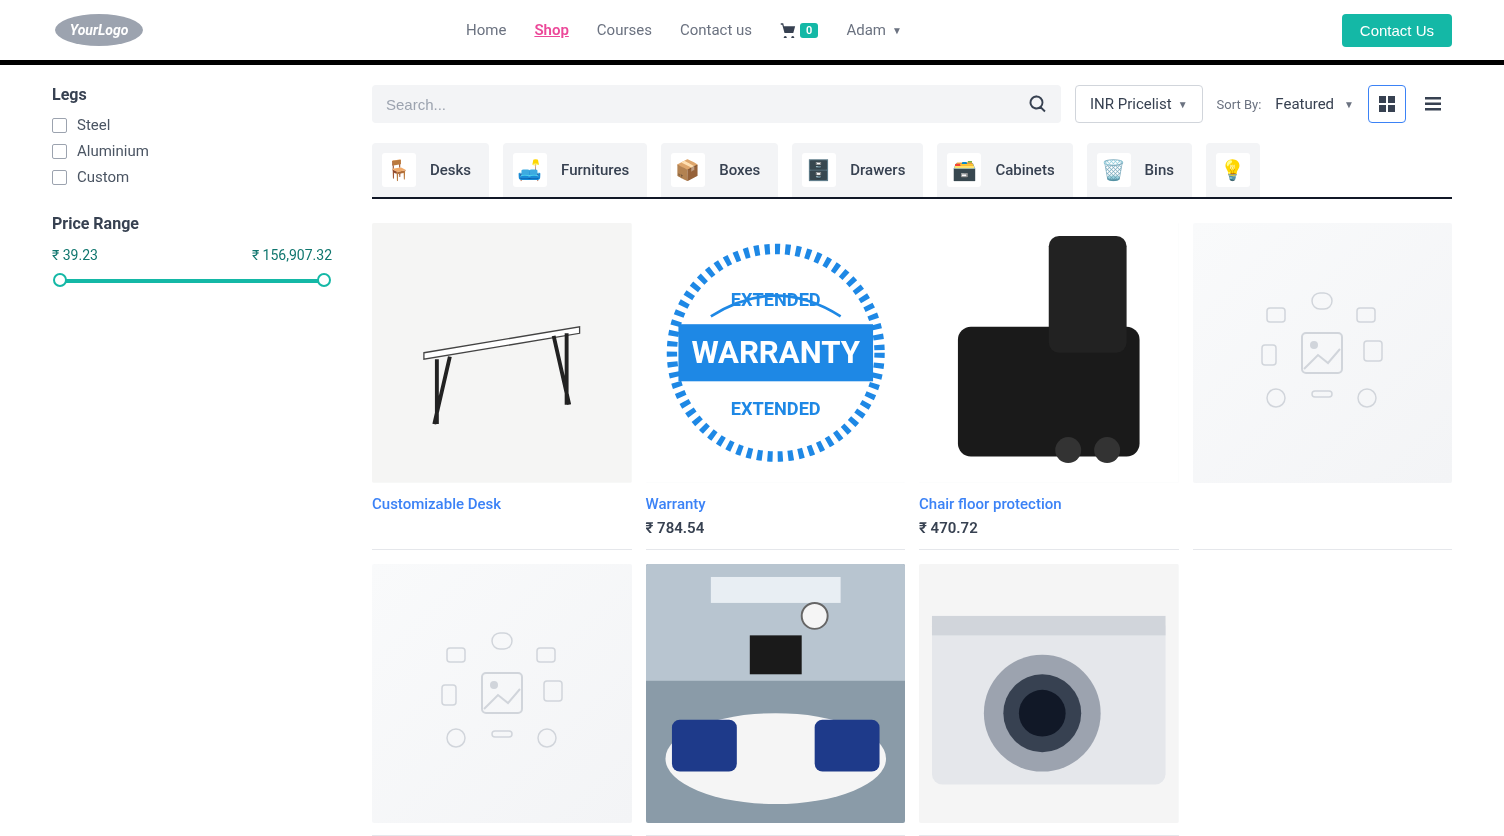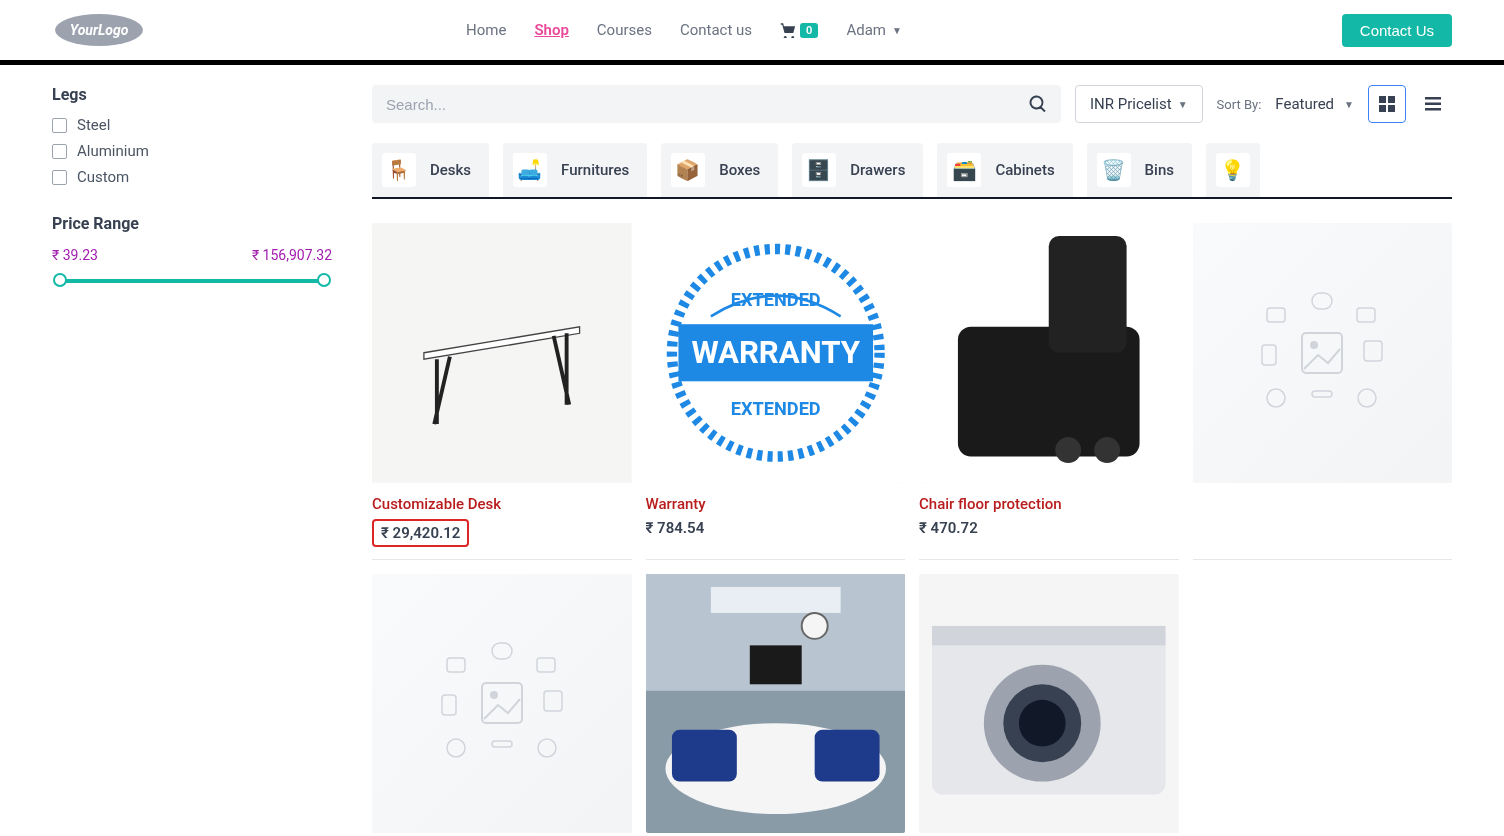--- a/index.html
+++ b/index.html
@@ -22,21 +22,21 @@
     .sidebar { width: 280px; flex-shrink: 0; }
     .content { flex: 1; }
     
     
     .filter-heading { font-size: 16px; font-weight: 700; margin-bottom: 12px; color: #374151; }
     .filter-group { margin-bottom: 28px; }
     .checkbox-row { display: flex; align-items: center; gap: 10px; margin-bottom: 8px; cursor: pointer; }
     .checkbox { width: 15px; height: 15px; border: 1.5px solid #9ca3af; border-radius: 2px; }
     .checkbox-label { font-size: 15px; color: #4b5563; }
     .price-range { margin-top: 14px; }
-    .price-labels { display: flex; justify-content: space-between; font-size: 14px; color: #a21caf; margin-bottom: 16px; }
+    .price-labels { display: flex; justify-content: space-between; font-size: 14px; color: #0f766e; margin-bottom: 16px; }
     .slider { position: relative; height: 4px; background: #14b8a6; border-radius: 2px; margin: 0 8px; }
     .slider-handle { position: absolute; width: 14px; height: 14px; background: #fff; border: 2px solid #14b8a6; border-radius: 50%; top: -6px; cursor: pointer; }
     .slider-handle.left { left: -7px; }
     .slider-handle.right { right: -7px; }
     
     
     .toolbar { display: flex; align-items: center; gap: 14px; margin-bottom: 20px; }
     .search-box { flex: 1; display: flex; align-items: center; background: #f3f4f6; border-radius: 4px; padding: 10px 14px; }
     .search-input { flex: 1; border: none; background: transparent; font-size: 15px; color: #c2410c; outline: none; }
     .search-input::placeholder { color: #9ca3af; }
@@ -50,21 +50,21 @@
     
     .categories { display: flex; gap: 14px; margin-bottom: 24px; overflow: hidden; border-bottom: 2px solid #111827; padding-bottom: 0; position: relative; }
     .category { display: flex; align-items: center; gap: 14px; background: #f3f4f6; padding: 10px 18px 10px 10px; border-radius: 4px 4px 0 0; cursor: pointer; flex-shrink: 0; }
     .category-thumb { width: 34px; height: 34px; background: #fff; border-radius: 3px; display: flex; align-items: center; justify-content: center; font-size: 20px; }
     .category-label { font-size: 15px; color: #374151; font-weight: 500; }
     
     
     .products { display: grid; grid-template-columns: repeat(4, 1fr); gap: 14px; }
     .product { border-bottom: 1px solid #e5e7eb; padding-bottom: 12px; }
     .product-img { width: 100%; aspect-ratio: 1; background: #f9fafb; display: flex; align-items: center; justify-content: center; font-size: 56px; color: #d1d5db; border-radius: 2px; overflow: hidden; position: relative; }
-    .product-name { color: #b91c1c; font-size: 15px; margin: 12px 0 6px; cursor: pointer; font-weight: 500; }
+    .product-name { color: #3b82f6; font-size: 15px; margin: 12px 0 6px; cursor: pointer; font-weight: 500; }
     .product-price { font-size: 15px; color: #374151; font-weight: 600; }
     .price-highlight { display: inline-block; border: 2.5px solid #dc2626; border-radius: 4px; padding: 3px 7px; }
     
     
     .chevron-down { font-size: 10px; color: #6b7280; }
     .placeholder-img { width: 100%; height: 100%; background: linear-gradient(135deg, #f9fafb 0%, #f3f4f6 100%); display: flex; align-items: center; justify-content: center; }
     .svg-icon { display: block; }
   </style>
 </head>
 <body>
@@ -211,21 +211,20 @@
 
       <div class="product">
         <div class="product-img">
           <svg width="100%" height="100%" viewBox="0 0 200 200">
               <rect width="200" height="200" fill="#f5f5f4"></rect>
               <path d="M40 100 L160 80 L160 85 L40 105 Z" fill="#fff" stroke="#444" stroke-width="1"></path>
               <path d="M50 105 L50 155 M60 103 L48 155 M150 85 L150 140 M140 87 L152 140" stroke="#222" stroke-width="3" fill="none"></path>
             </svg>
         </div>
         <div class="product-name">Customizable Desk</div>
-        <div><span class="product-price price-highlight">₹ 29,420.12</span></div>
       </div>
       <div class="product">
         <div class="product-img">
           <svg width="100%" height="100%" viewBox="0 0 200 200">
               <rect width="200" height="200" fill="#fff"></rect>
               <circle cx="100" cy="100" r="80" fill="none" stroke="#1e88e5" stroke-width="8" stroke-dasharray="4,4"></circle>
               <rect x="25" y="78" width="150" height="44" fill="#1e88e5"></rect>
               <text x="100" y="108" font-size="24" fill="#fff" text-anchor="middle" font-weight="bold">WARRANTY</text>
               <path d="M50 72 Q100 40 150 72" fill="none" stroke="#1e88e5" stroke-width="2"></path>
               <text x="100" y="64" font-size="14" fill="#1e88e5" text-anchor="middle" font-weight="bold">EXTENDED</text>

